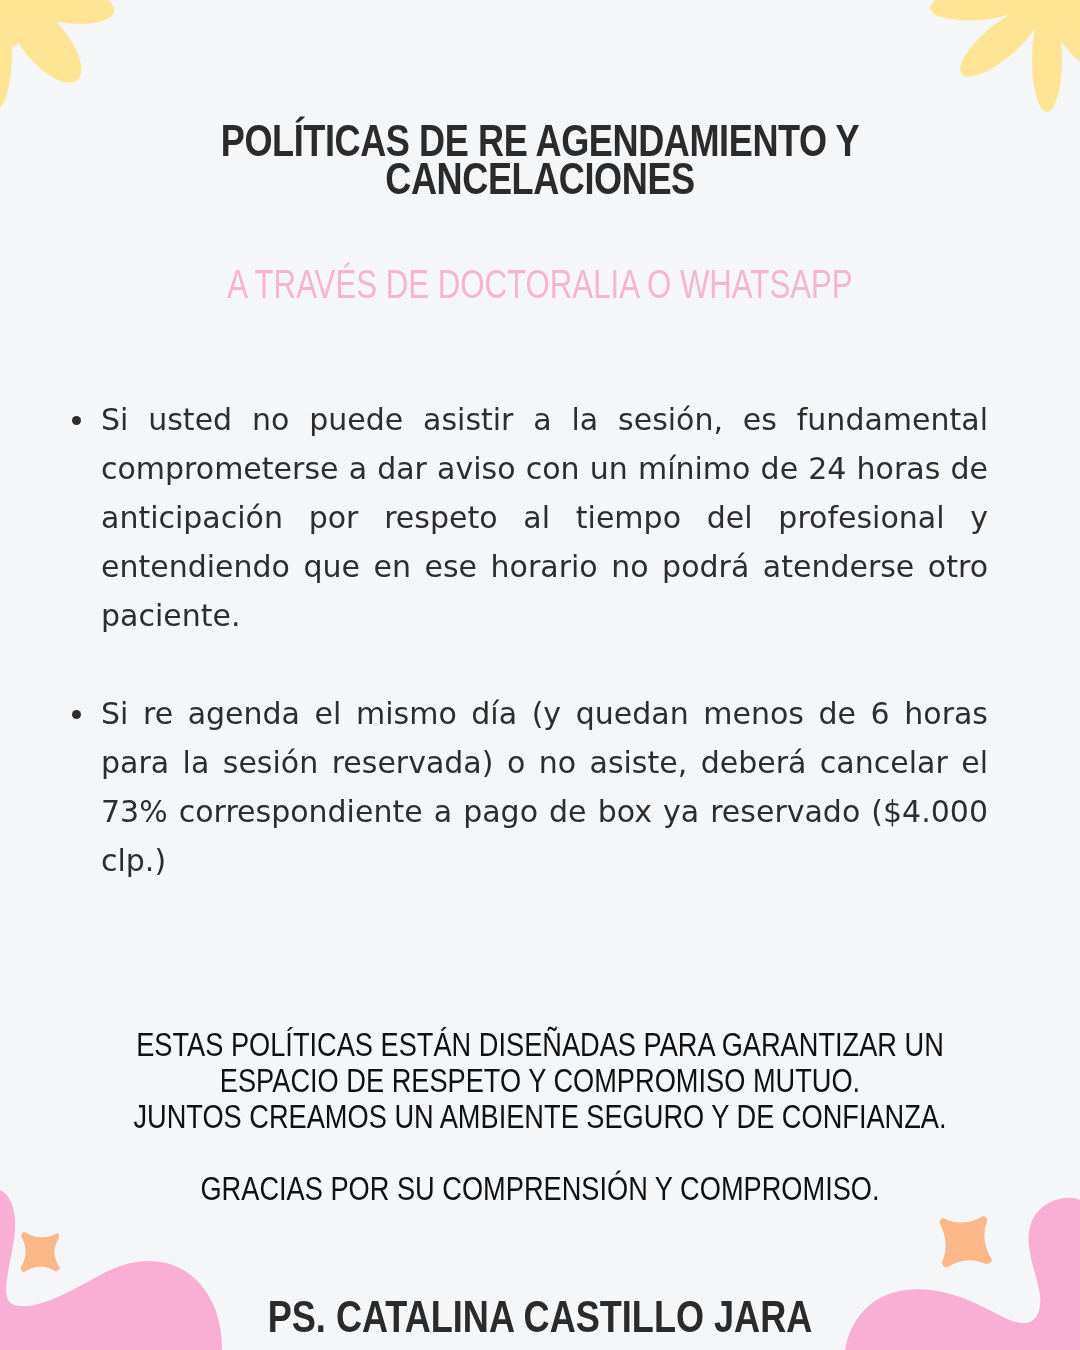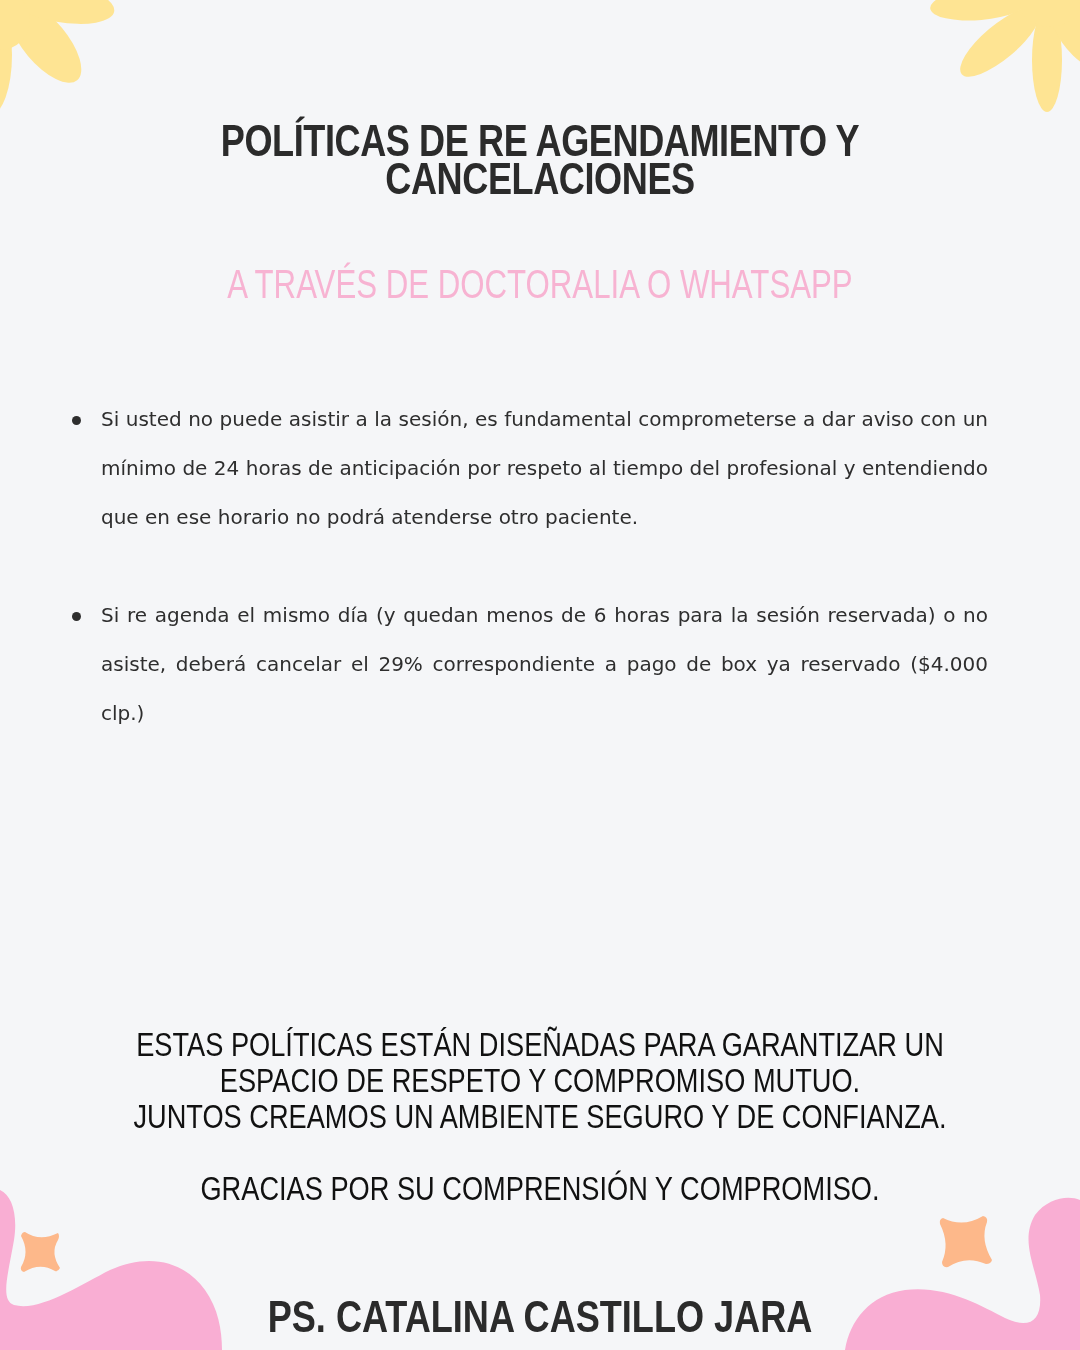--- a/index.html
+++ b/index.html
@@ -31,21 +31,21 @@
       font-size: 40px;
       line-height: 44px;
       color: #f7b3d2;
       transform: scaleX(0.78);
       transform-origin: center top;
     }
     .bullets {
       position: absolute; left: 70px; top: 395px; width: 918px;
       margin: 0; padding: 0; list-style: none;
       font-family: "DejaVu Sans", sans-serif;
-      font-size: 20px;
+      font-size: 30px;
       line-height: 49px;
       color: #2e2e2e;
     }
     .bullets li {
       position: relative;
       padding-left: 31px;
       text-align: justify;
       margin-bottom: 49px;
     }
     .bullets li .dot {
@@ -122,21 +122,21 @@
 
 <div class="subtitle">A TRAVÉS DE DOCTORALIA O WHATSAPP</div>
 
 <ul class="bullets">
   <li>
     <span class="dot"></span>
     <span>Si usted no puede asistir a la sesión, es fundamental comprometerse a dar aviso con un mínimo de 24 horas de anticipación por respeto al tiempo del profesional y entendiendo que en ese horario no podrá atenderse otro paciente.</span>
   </li>
   <li>
     <span class="dot"></span>
-    <span>Si re agenda el mismo día (y quedan menos de 6 horas para la sesión reservada) o no asiste, deberá cancelar el 29% correspondiente a pago de box ya reservado ($4.000 clp.)</span>
+    <span>Si re agenda el mismo día (y quedan menos de 6 horas para la sesión reservada) o no asiste, deberá cancelar el 73% correspondiente a pago de box ya reservado ($4.000 clp.)</span>
   </li>
 </ul>
 
 <div class="closing">
   <span>ESTAS POLÍTICAS ESTÁN DISEÑADAS PARA GARANTIZAR UN</span>
   <span>ESPACIO DE RESPETO Y COMPROMISO MUTUO.</span>
   <span>JUNTOS CREAMOS UN AMBIENTE SEGURO Y DE CONFIANZA.</span>
 </div>
 
 <div class="thanks">GRACIAS POR SU COMPRENSIÓN Y COMPROMISO.</div>

